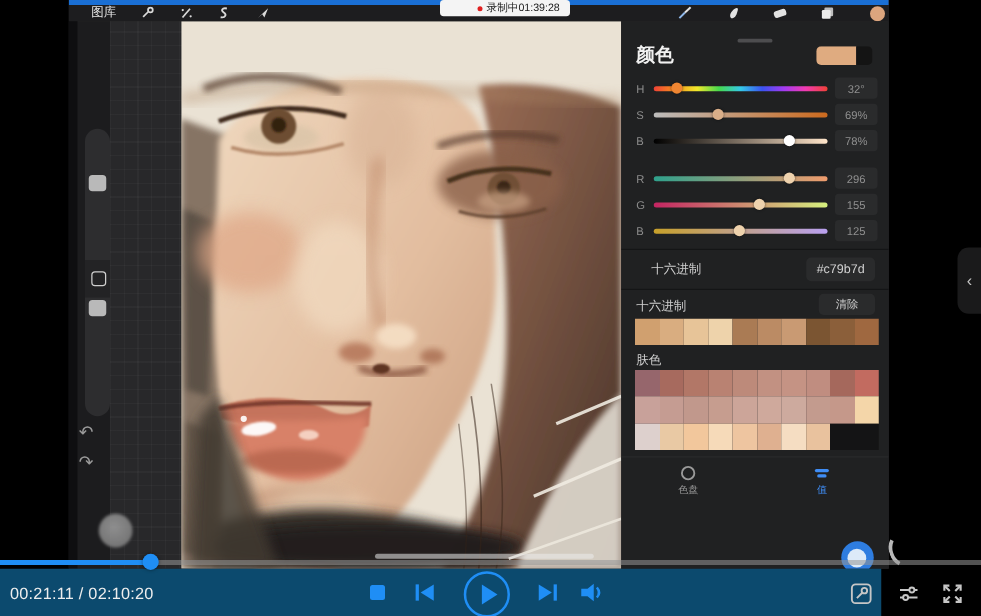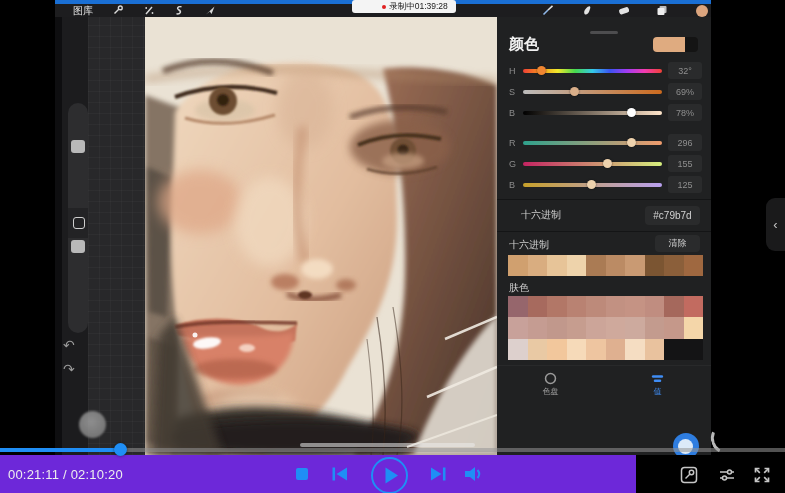--- a/index.html
+++ b/index.html
@@ -71,21 +71,21 @@
   .drawer{position:absolute;left:766px;top:198px;width:19px;height:53px;background:#1a1a1b;border-radius:9px 0 0 9px;
     display:flex;align-items:center;justify-content:center;}
   .drawer span{color:#c5c5c5;font-size:13px;line-height:13px;}
   .crescent{position:absolute;left:711px;top:424px;width:21px;height:24px;border-radius:50%;
     border:3.5px solid transparent;border-left-color:#cdcdcd;transform:rotate(-18deg);opacity:.9;}
   
   .progress{position:absolute;left:0;top:444px;width:785px;height:13px;z-index:20;}
   .pg-track{position:absolute;left:0;top:4px;width:785px;height:3.5px;background:rgba(150,150,150,.55);}
   .pg-fill{position:absolute;left:0;top:4px;height:3.5px;background:#1f8ef5;}
   .pg-knob{position:absolute;top:-1px;width:13px;height:13px;border-radius:50%;background:#1f8ef5;box-shadow:0 0 3px rgba(0,0,0,.5);}
-  .controls{position:absolute;left:0;top:455px;width:636px;height:38px;background:#6d28d9;z-index:15;}
+  .controls{position:absolute;left:0;top:455px;width:705px;height:38px;background:#0c4a6e;z-index:15;}
   .time{position:absolute;left:8px;top:12px;font-size:13px;color:#eeeeee;letter-spacing:.2px;}
   .ctl{position:absolute;}
   .ctl svg{display:block;}
   .stop-btn{left:296px;top:13px;width:12px;height:12px;background:#1f8ef5;border-radius:2px;}
   .play-btn{left:371px;top:2px;width:33px;height:33px;border:2.2px solid #1f8ef5;border-radius:50%;}
 </style>
 </head>
 <body>
 
 <div class="stage">

